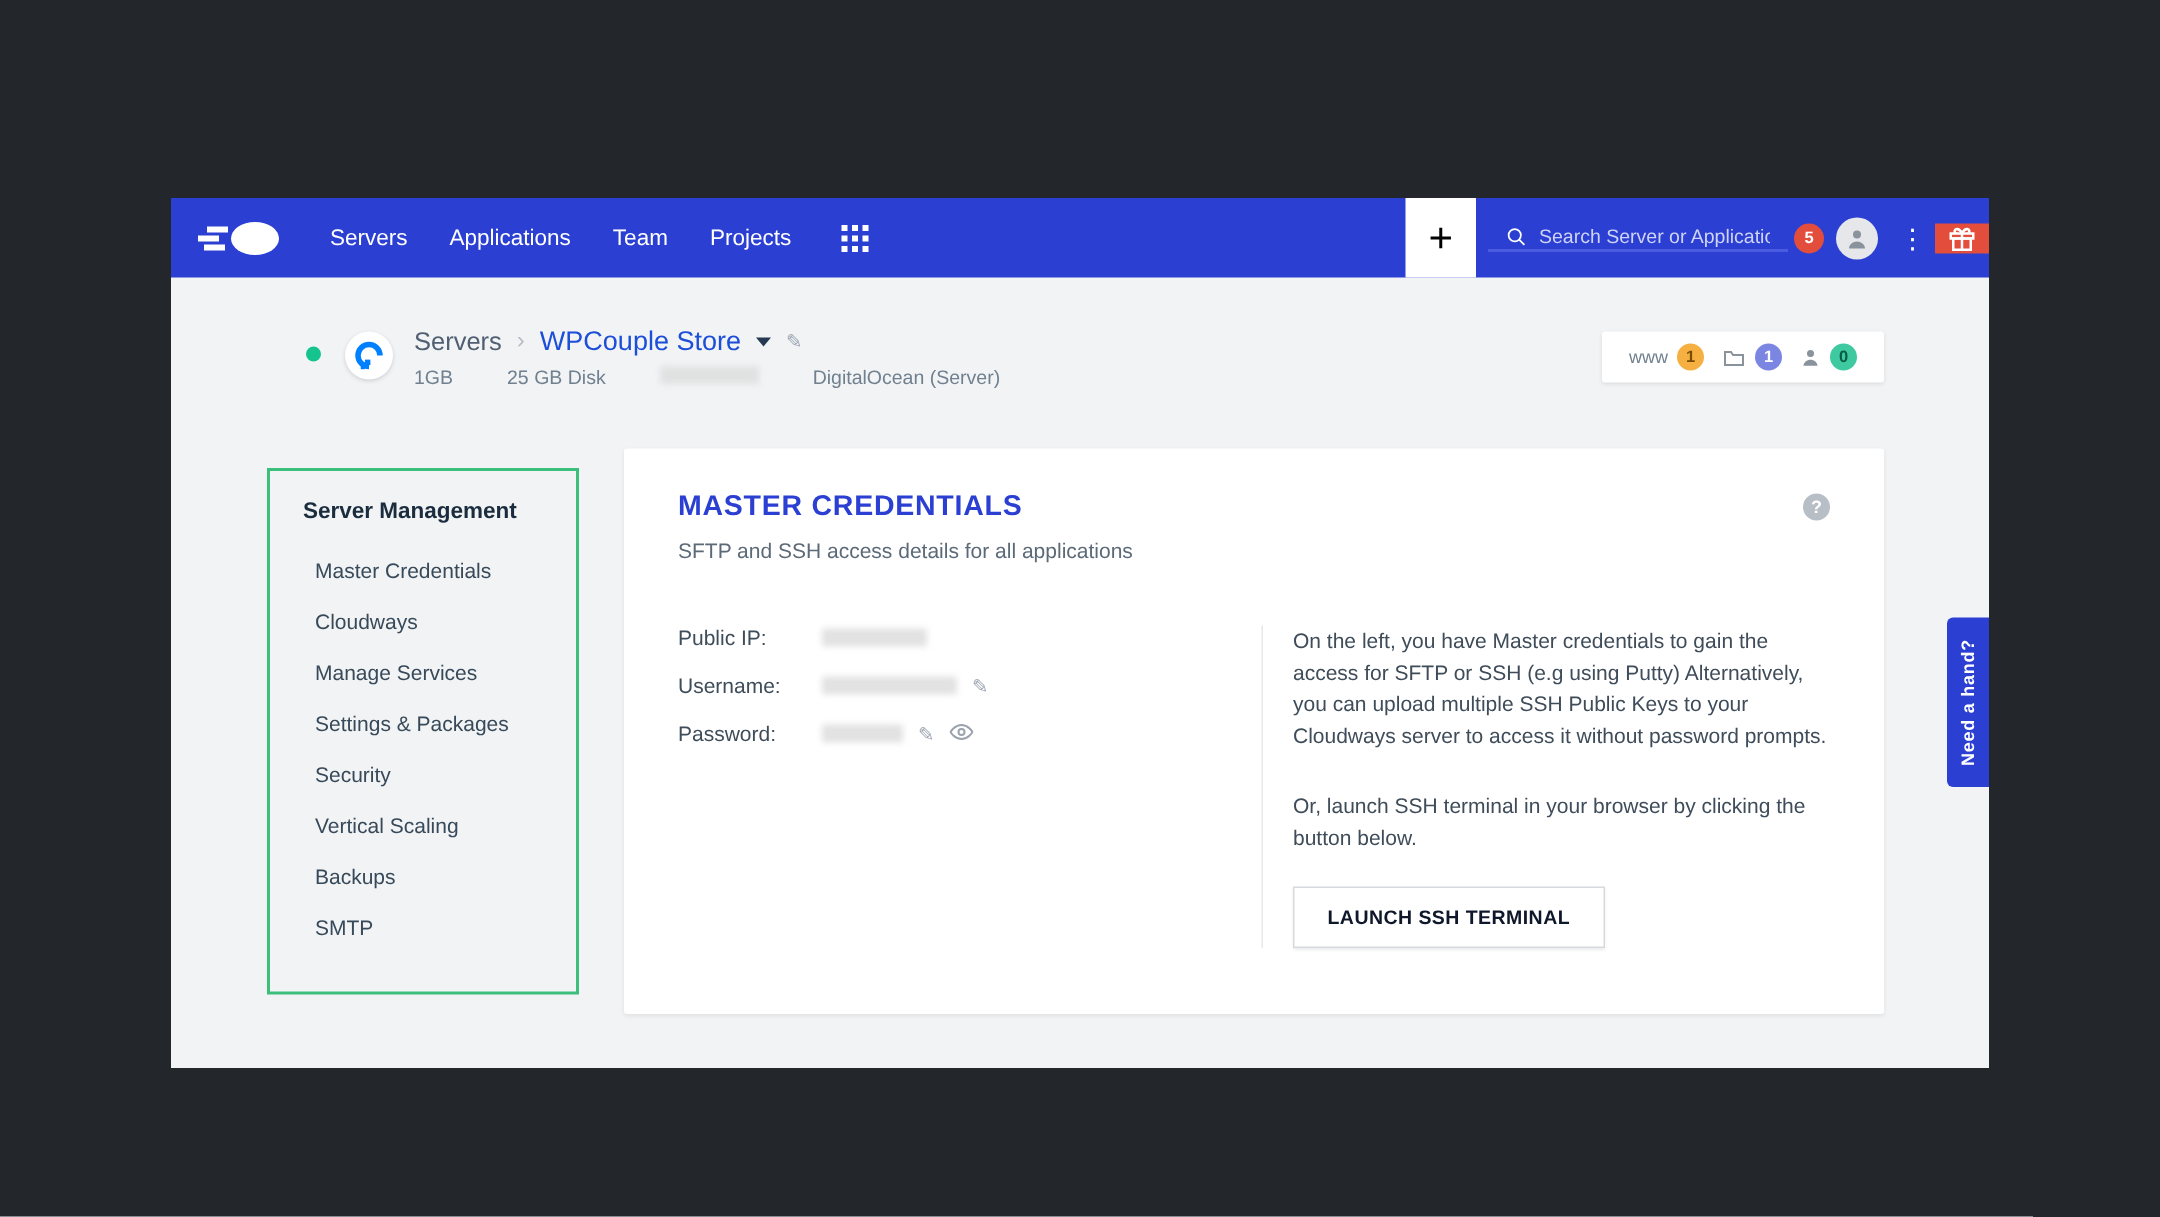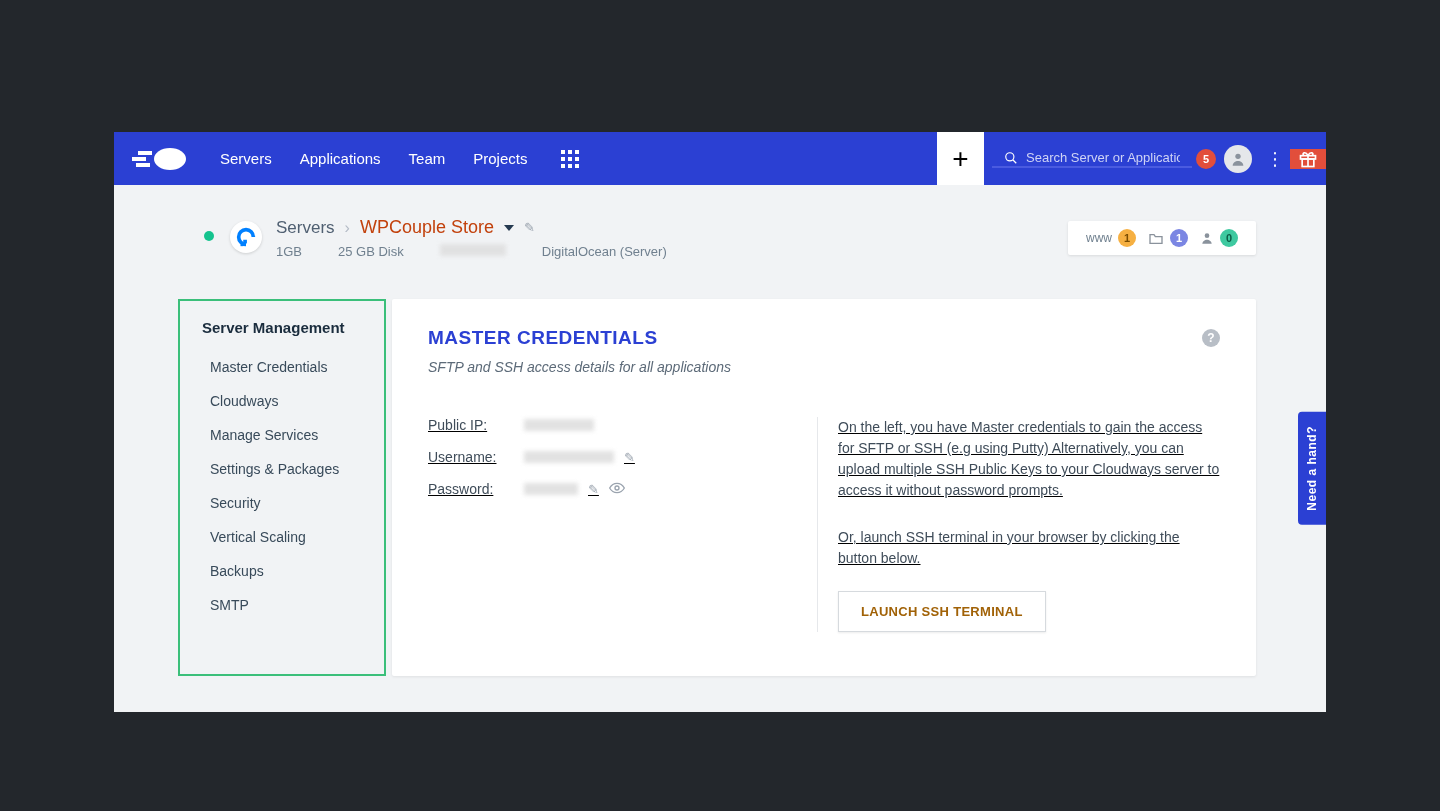--- a/index.html
+++ b/index.html
@@ -69,74 +69,74 @@
   }
   .status-dot { width:10px; height:10px; border-radius:50%; background:#14c38e; margin-top:14px; margin-right:16px; }
   .provider-badge {
     width:32px; height:32px; border-radius:50%; background:#fff; box-shadow: 0 1px 3px rgba(0,0,0,.15);
     display:flex; align-items:center; justify-content:center; margin-right:14px; margin-top:4px;
   }
   .bc { display:flex; flex-direction:column; }
   .bc-row { display:flex; align-items:center; gap:10px; color:#506072; }
   .bc-link { color:#506072; font-size:17px; }
   .bc-sep { color:#b5bcc6; }
-  .bc-current { color:#c2410c; font-size:18px; font-weight:500; }
+  .bc-current { color:#1d4ed8; font-size:18px; font-weight:500; }
   .caret { width:0; height:0; border-left:5px solid transparent; border-right:5px solid transparent; border-top:6px solid #253a50; }
   .edit-ic { color:#9aa3ae; font-size:13px; }
   .bc-meta { display:flex; gap:36px; color:#70808f; font-size:13px; margin-top:6px; }
   .meta-blur { background:#ddd; width:66px; height:12px; filter: blur(2px); opacity:.8; }
 
   .counters {
     margin-left:auto; background:#fff; box-shadow: 0 1px 3px rgba(0,0,0,.1);
     display:flex; align-items:center; padding: 8px 18px; gap: 12px; border-radius:2px;
     margin-top:4px;
   }
   .ctr { display:flex; align-items:center; gap:6px; font-size:12px; color:#70808f; }
   .ctr .badge { min-width:18px; height:18px; border-radius:9px; display:flex; align-items:center; justify-content:center; font-size:11px; font-weight:700; }
   .b-orange { background:#f6b042; color:#7a4c00; }
   .b-purple { background:#7b86e3; color:#fff; }
   .b-teal { background:#3ec9a0; color:#0a5c45; }
 
   
-  .main { display:flex; padding: 16px 70px 40px 64px; gap:6px; }
+  .main { display:flex; padding: 16px 70px 40px 64px; gap:30px;align-items:center; }
   .sidebar {
     width: 208px;
     border: 2px solid #3bbf7a;
     background: transparent;
     padding: 18px 0 26px 0;
   }
   .sidebar-title { font-weight:700; font-size:15px; color:#1a2c3d; padding: 0 22px 14px 22px; }
   .sbi { font-size:14px; color:#384a5a; padding: 9px 22px 9px 30px; cursor:pointer; }
 
   .panel {
     flex:1; background:#fff; border-radius:2px;
     box-shadow: 0 1px 3px rgba(0,0,0,.08);
     padding: 28px 36px 44px 36px;
   }
   .panel-head { display:flex; align-items:center; }
   .panel-title { color:#2b40d3; font-size:19px; font-weight:700; letter-spacing:.5px; }
   .help-dot { margin-left:auto; width:18px; height:18px; border-radius:50%; background:#b8bec6; color:#fff; font-size:12px; font-weight:700; display:flex; align-items:center; justify-content:center; }
-  .panel-sub { color:#5c6a78; font-size:14px; margin-top:10px;font-style:italic; }
-  .panel-body { display:flex; margin-top:42px; gap:0;text-decoration:underline; }
+  .panel-sub { color:#5c6a78; font-size:14px; margin-top:10px; }
+  .panel-body { display:flex; margin-top:42px; gap:0; }
   .col-left { flex:0 0 390px; padding-right:20px; border-right:1px solid #e6e8eb; }
   .col-right { flex:1; padding-left:20px; }
   .kv { display:flex; align-items:center; font-size:14px; color:#3f4c59; margin-bottom:16px; }
   .kv .k { width:96px; color:#3f4c59; }
   .kv .v { display:flex; align-items:center; gap:10px; }
   .blur { background:#ddd; height:12px; filter:blur(2px); opacity:.85; }
   .blur.w70{width:70px;} .blur.w90{width:90px;} .blur.w54{width:54px;}
   .tiny-ic { color:#9aa3ae; font-size:13px; }
   .desc { color:#3f4c59; font-size:14px; line-height:1.5; }
   .btn-primary {
     margin-top:22px; background:#22c79a; color:#fff; font-weight:700; font-size:13px;
     border:none; padding:12px 22px; letter-spacing:.3px; cursor:pointer;
     box-shadow: 0 1px 2px rgba(0,0,0,.15);
   }
   .btn-secondary {
-    margin-top:22px; background:#fff; color:#a16207; font-weight:700; font-size:13px;
+    margin-top:22px; background:#fff; color:#0f172a; font-weight:700; font-size:13px;
     border:1px solid #d6dade; padding:12px 22px; letter-spacing:.3px; cursor:pointer;
     box-shadow: 0 1px 2px rgba(0,0,0,.08);
   }
   .desc2 { margin-top:26px; }
 
   .help-tab {
     position:absolute; right:0; top:280px;
     background:#2b40d3; color:#fff; font-size:12px;
     writing-mode: vertical-rl; transform: rotate(180deg);
     padding: 14px 7px; border-radius: 0 4px 4px 0;

